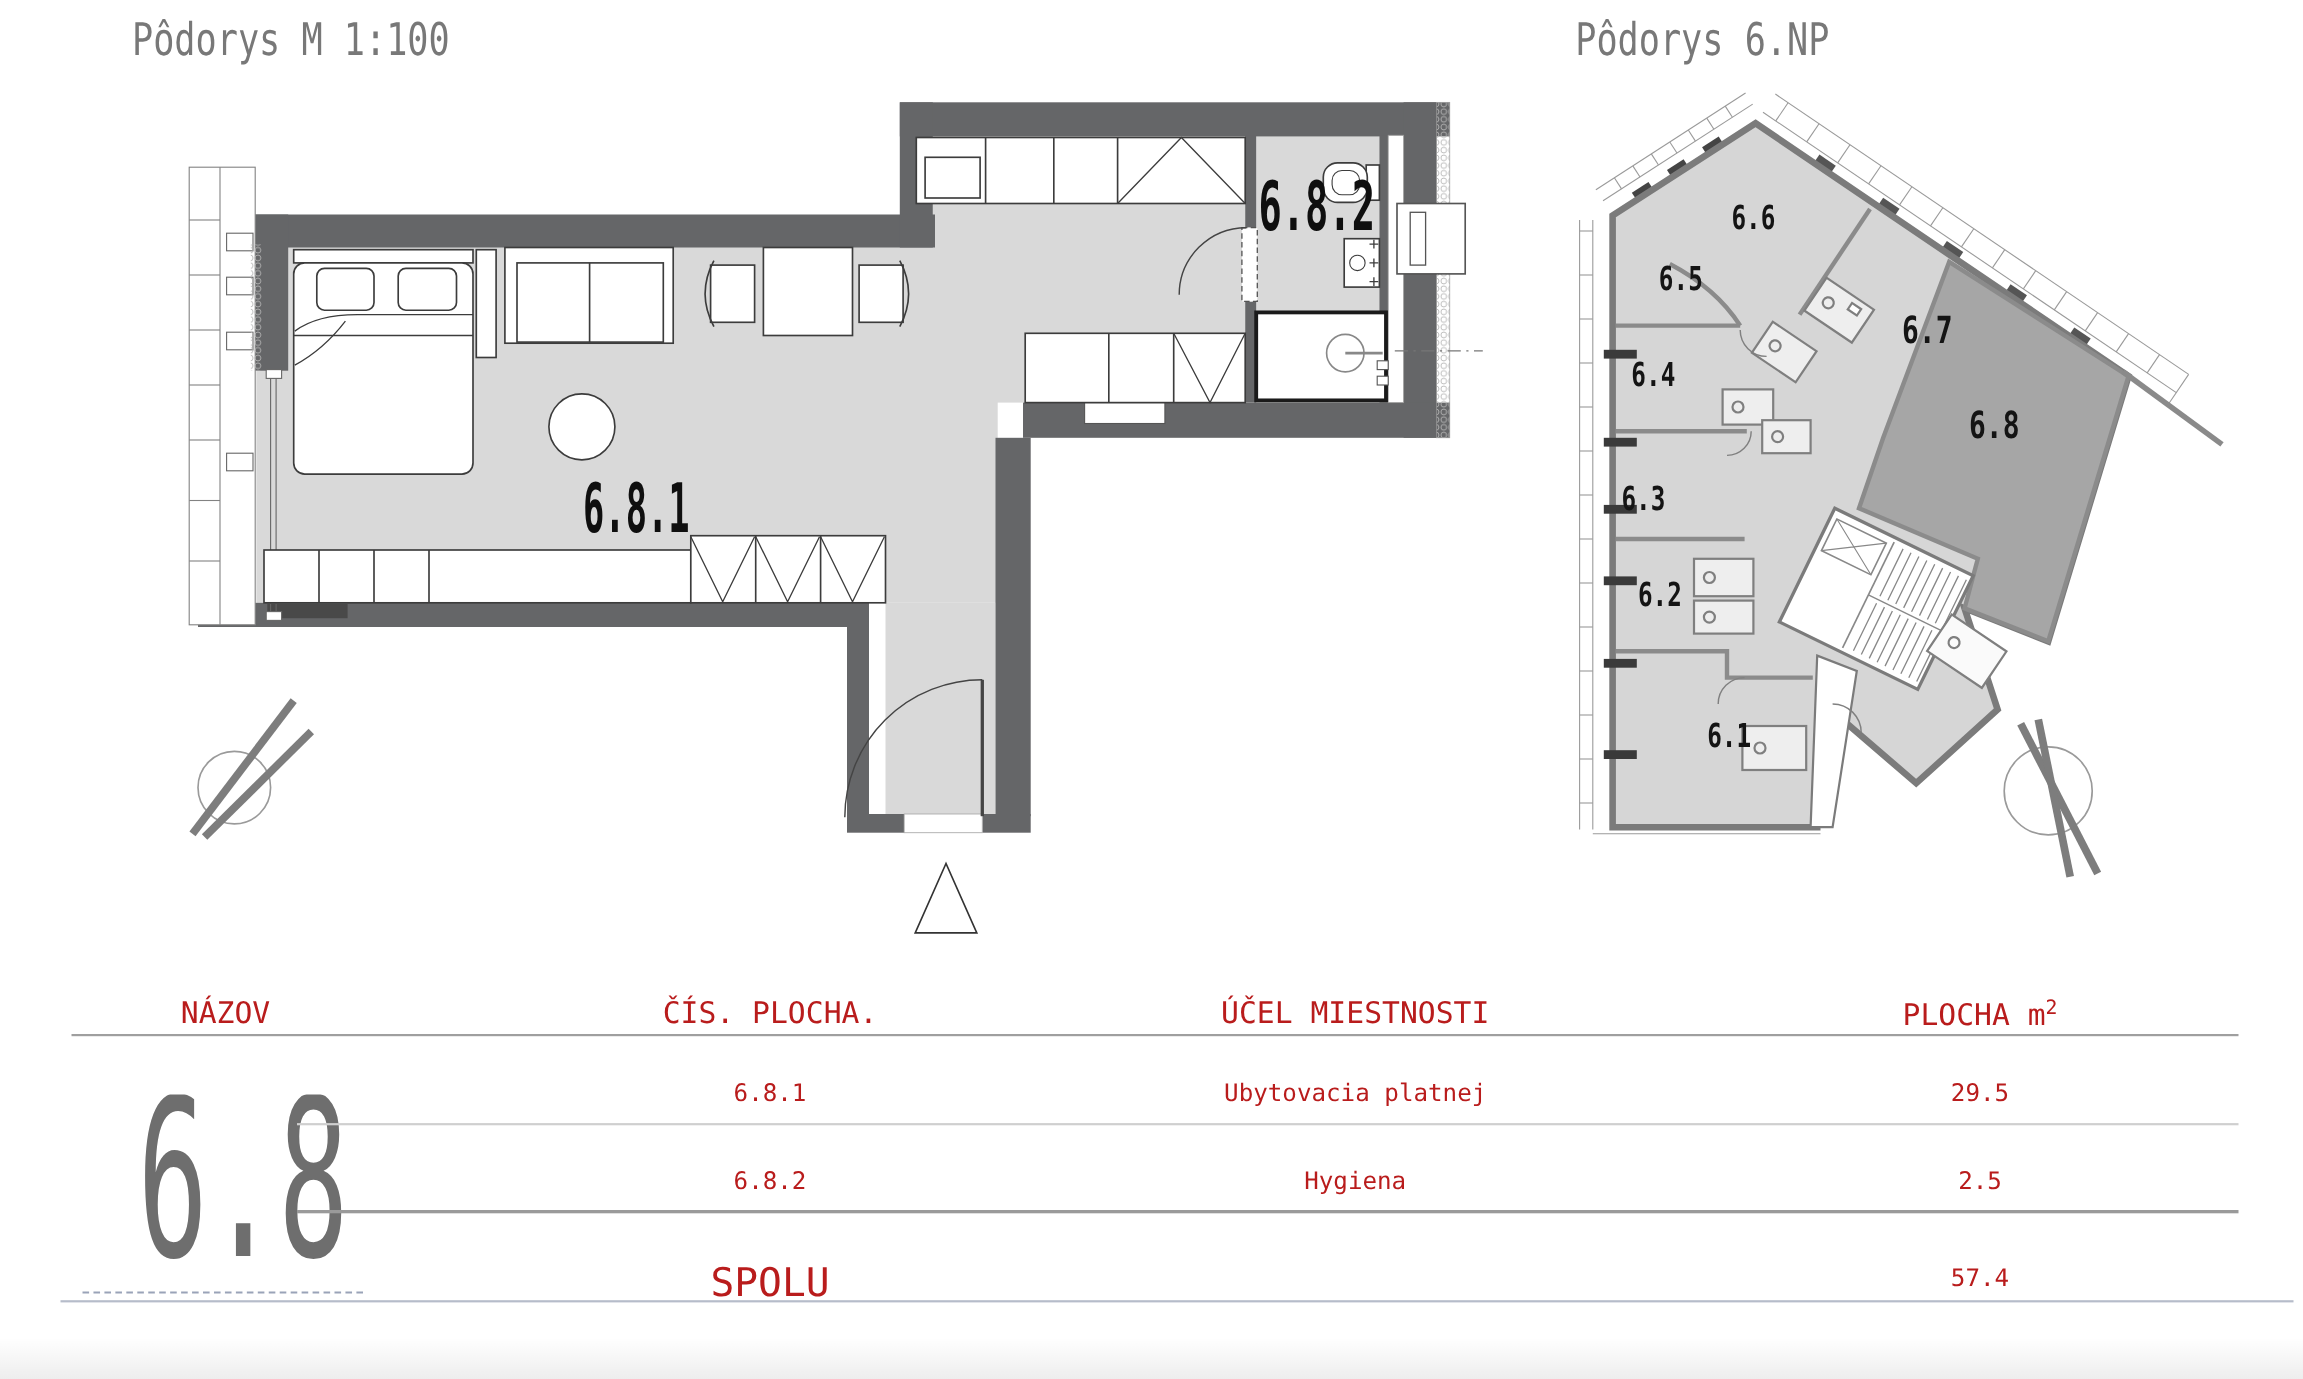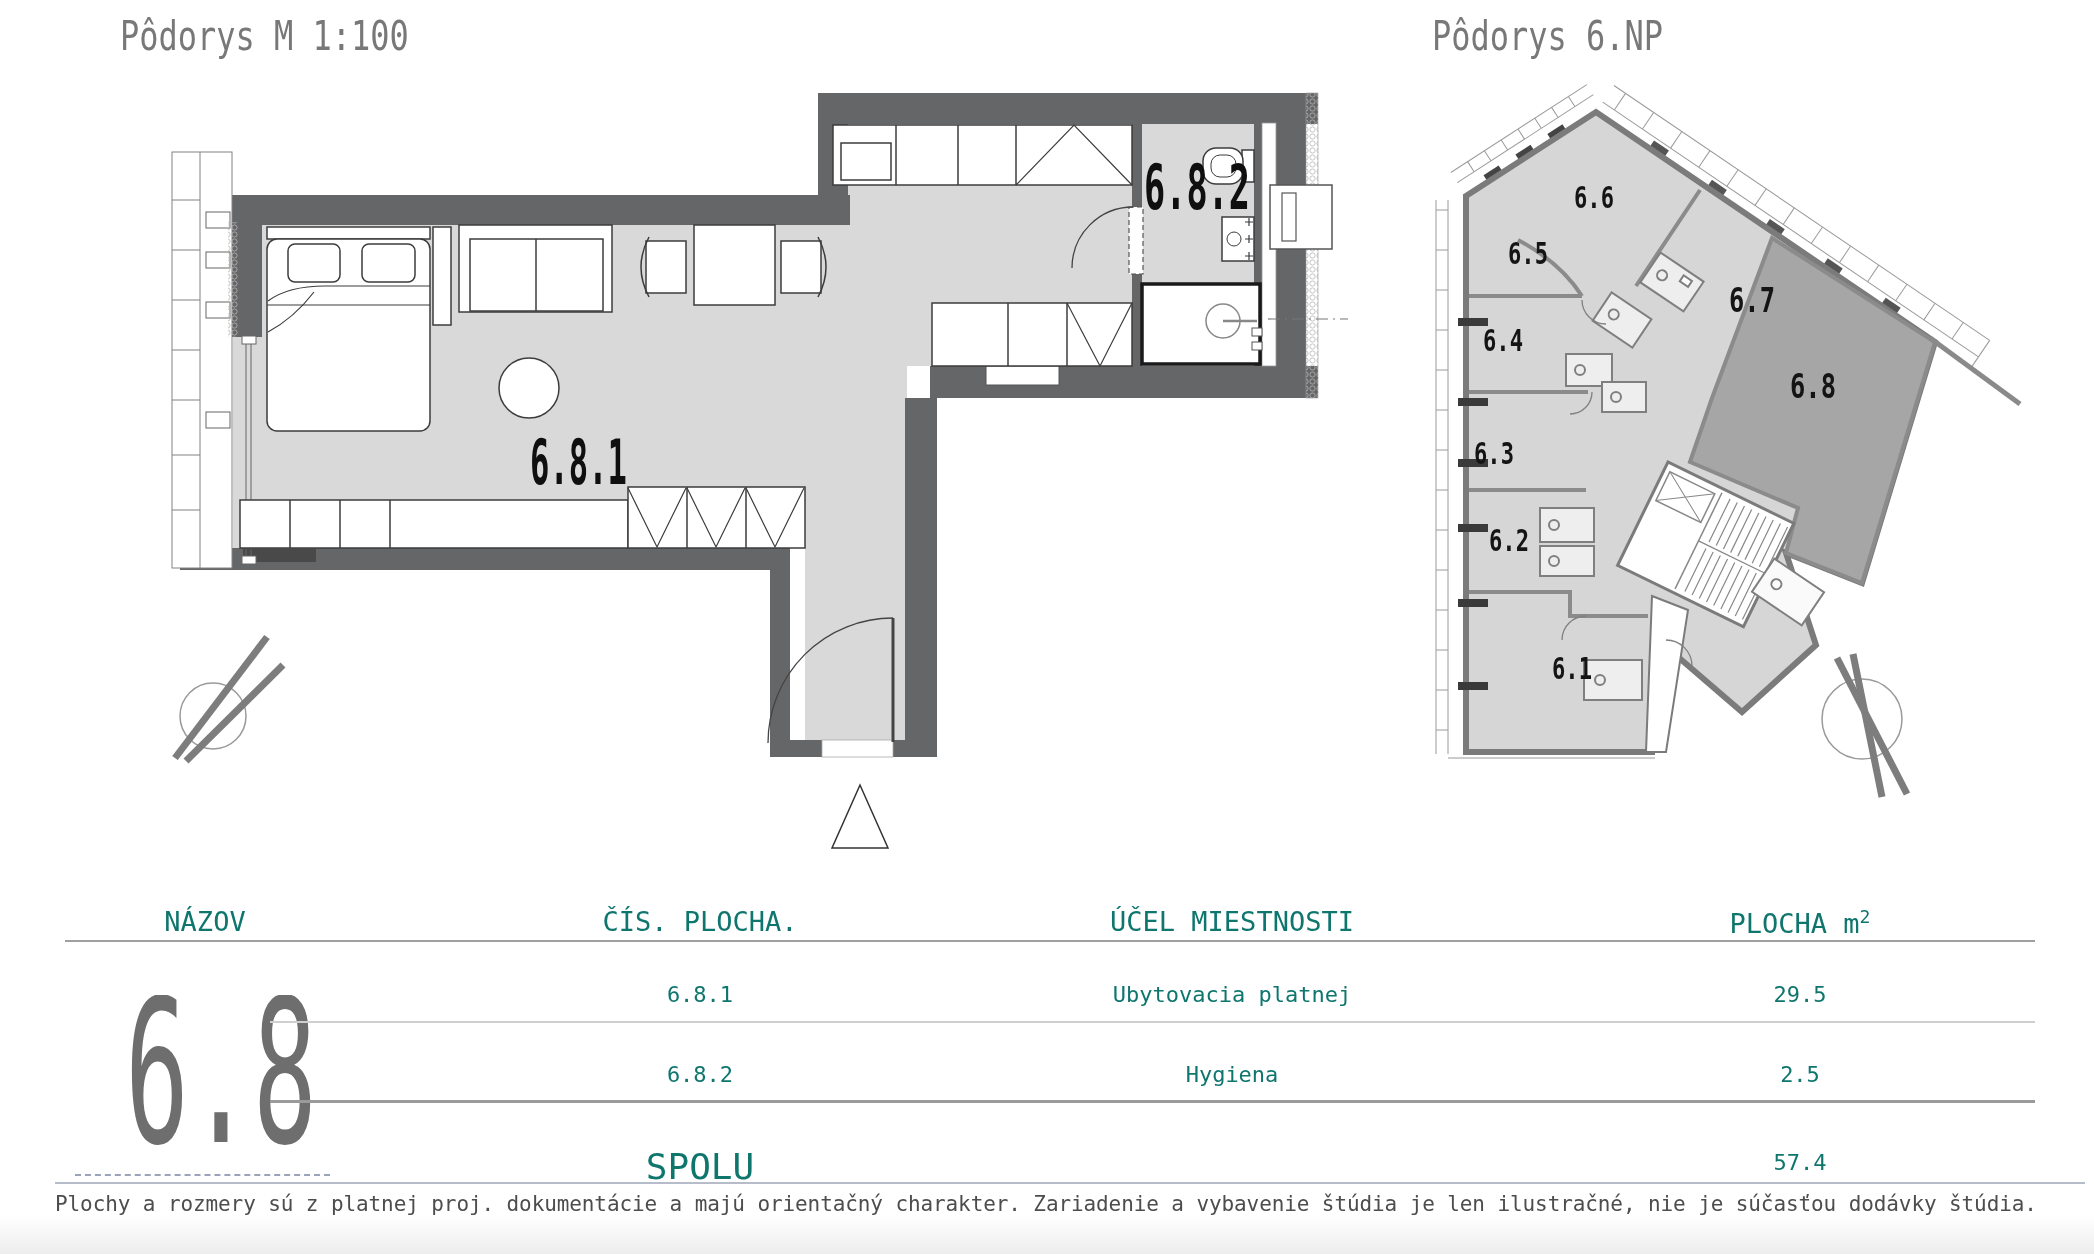--- a/index.html
+++ b/index.html
@@ -6,21 +6,21 @@
   #screen{
     position:relative;width:2094px;height:1254px;background:#ffffff;
     font-family:"DejaVu Sans Mono",monospace;overflow:hidden;padding-left:44px;
   }
   .title{
     position:absolute;top:12px;font-size:41px;color:#787878;white-space:nowrap;
     transform:scaleX(0.78);transform-origin:left top;letter-spacing:0;
   }
   #plans-svg{position:absolute;left:0;top:0;}
   svg text{font-family:"DejaVu Sans Mono",monospace;}
-  .tbl-cell{position:absolute;color:#0f766e;text-align:center;white-space:nowrap;}
+  .tbl-cell{position:absolute;color:#b91c1c;text-align:center;white-space:nowrap;}
   .tbl-header{font-size:27px;}
   .tbl-val{font-size:22px;}
   .tbl-total{font-size:36px;}
   .hline{position:absolute;}
   .sup{font-size:18px;vertical-align:super;}
   #footer-text{
     position:absolute;left:55px;top:1192px;font-size:21px;color:#4d4d4d;
     letter-spacing:-0.1px;white-space:nowrap;
   }
   #footer-dash{position:absolute;left:75px;top:1174px;width:255px;border-top:2px dashed #9aa3b8;}
@@ -369,15 +369,14 @@
     <div class="tbl-cell tbl-val" style="left:1690px;top:1062px;width:220px">2.5</div>
 
     <div class="hline" style="left:270px;top:1100px;width:1765px;height:3px;background:#9a9a9a"></div>
 
     <div class="tbl-cell tbl-total" style="left:380px;top:1146px;width:640px">SPOLU</div>
     <div class="tbl-cell tbl-val" style="left:1690px;top:1150px;width:220px">57.4</div>
   </div>
 
   <div id="footer-dash"></div>
   <div id="footer-line"></div>
-  <div id="footer-text">Plochy a rozmery sú z platnej proj. dokumentácie a majú orientačný charakter. Zariadenie a vybavenie štúdia je len ilustračné, nie je súčasťou dodávky štúdia.</div>
   <div id="bottom-fade"></div>
 </div>
 
 </body></html>

